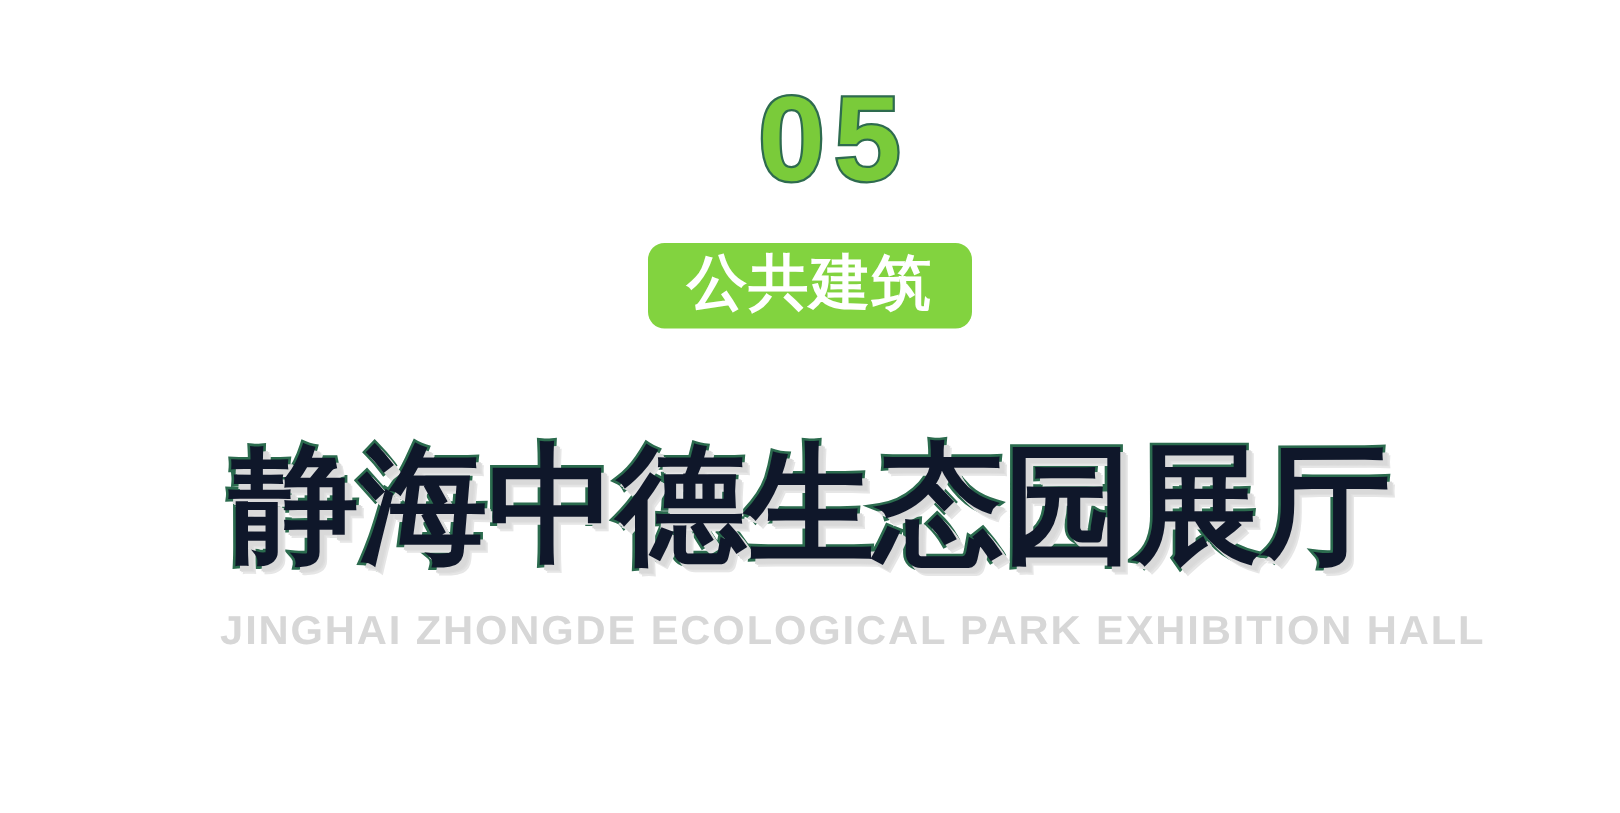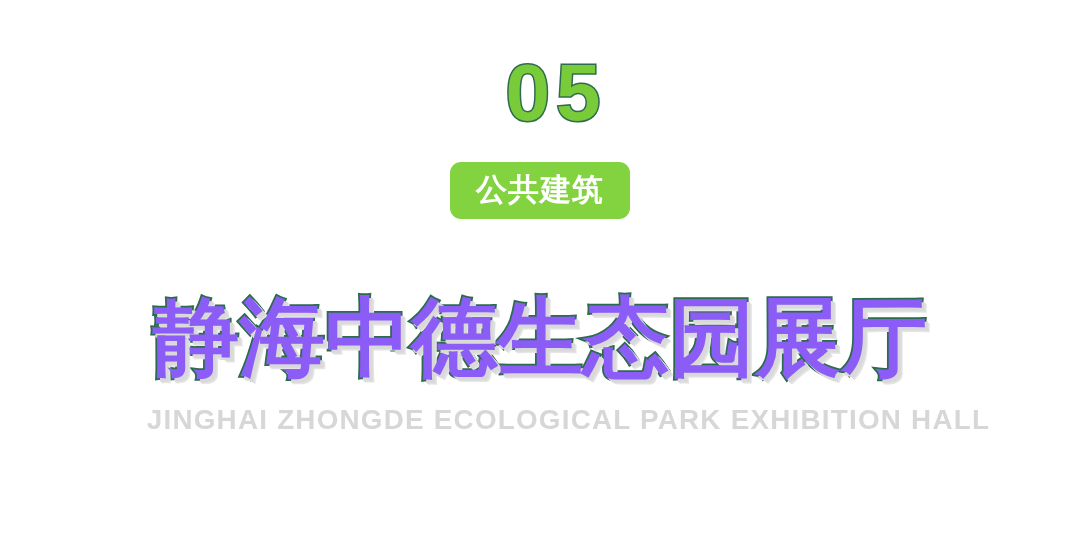--- a/index.html
+++ b/index.html
@@ -56,21 +56,21 @@
     border-radius: 11px;
     padding: 9px 26px 12px 26px;
     min-width: 150px;
     box-sizing: border-box;
   }
 
   .badge-label {
     color: #ffffff;
     font-family: "DejaVu Sans", "Liberation Sans", sans-serif;
     font-weight: bold;
-    font-size: 31px;
+    font-size: 40px;
     line-height: 36px;
     letter-spacing: 1px;
     white-space: nowrap;
   }
 
   
   .title-row {
     position: absolute;
     top: 288px;
     left: 0;
@@ -78,21 +78,21 @@
     text-align: center;
   }
 
   .title-main {
     display: inline-block;
     font-family: "DejaVu Sans", "Liberation Sans", sans-serif;
     font-weight: bold;
     font-size: 86px;
     line-height: 98px;
     letter-spacing: 0px;
-    color: #8b5cf6;
+    color: #0f172a;
     -webkit-text-stroke: 3.5px #2B6B4E;
     paint-order: stroke fill;
     text-shadow:
       3px 3px 0 #d9d9d9,
       4px 4px 0 #dedede,
       5px 5px 0 #e6e6e6;
     white-space: nowrap;
     user-select: none;
   }
 

